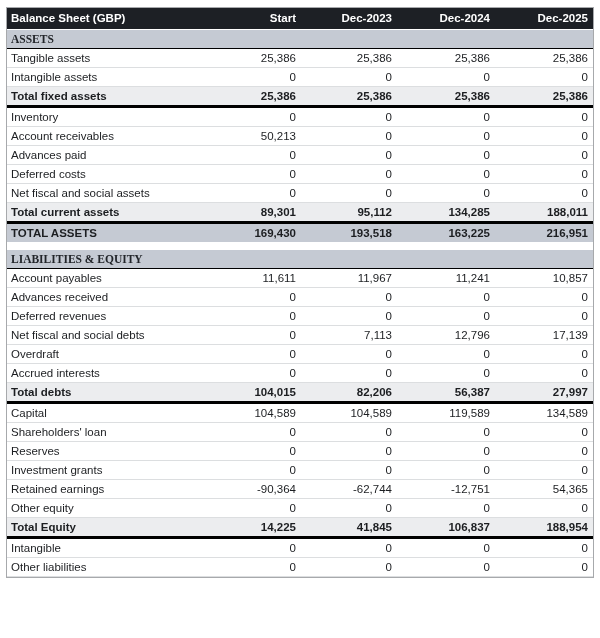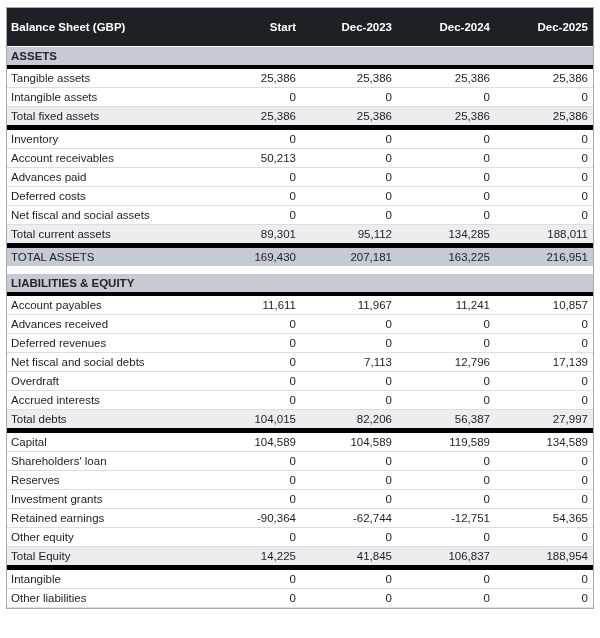--- a/index.html
+++ b/index.html
@@ -36,44 +36,45 @@
     overflow: hidden;
     white-space: nowrap;
   }
   .label { text-align: left;  padding-left: 4px; }
   .num   { text-align: right; padding-right: 5px; }
 
   thead th {
     background: var(--header-bg, #1d2025);
     color: var(--header-text, #ffffff);
     font-weight: bold;
-    height: 38px;
+    height: 21px;
     line-height: 21px;
     border-bottom: 1px solid #ffffff;
   }
 
   tr.section td {
     background: var(--section-bg, #c5cad3);
     font-weight: bold;
     color: #22252a;
-    border-bottom: 4px solid #000000;
+    border-bottom: 1px solid #000000;
+    font-family: Liberation Serif, serif;
   }
   tr.normal td {
     background: #ffffff;
     border-bottom: 1px solid var(--row-border, #dcdee0);
   }
   tr.subtotal td {
     background: var(--subtotal-bg, #ecedef);
-    font-weight: normal;
+    font-weight: bold;
     border-top: 1px solid #b4b7ba;
-    border-bottom: 5px solid #000000;
+    border-bottom: 3px solid #000000;
   }
   tr.grandtotal td {
     background: var(--grandtotal-bg, #c5cad3);
-    font-weight: normal;
+    font-weight: bold;
     border-top: 1px solid #9fa2a6;
   }
   tr.gap td {
     background: #ffffff;
     height: 8px;
     line-height: 8px;
     border: none;
   }
 </style>
 </head>
@@ -160,21 +161,21 @@
         <tr class="subtotal">
           <td class="label">Total current assets</td>
           <td class="num">89,301</td>
           <td class="num">95,112</td>
           <td class="num">134,285</td>
           <td class="num">188,011</td>
         </tr>
         <tr class="grandtotal">
           <td class="label">TOTAL ASSETS</td>
           <td class="num">169,430</td>
-          <td class="num">207,181</td>
+          <td class="num">193,518</td>
           <td class="num">163,225</td>
           <td class="num">216,951</td>
         </tr>
         <tr class="gap">
           <td colspan="5"></td>
         </tr>
         <tr class="section">
           <td class="label" colspan="5">LIABILITIES &amp; EQUITY</td>
         </tr>
         <tr class="normal">

